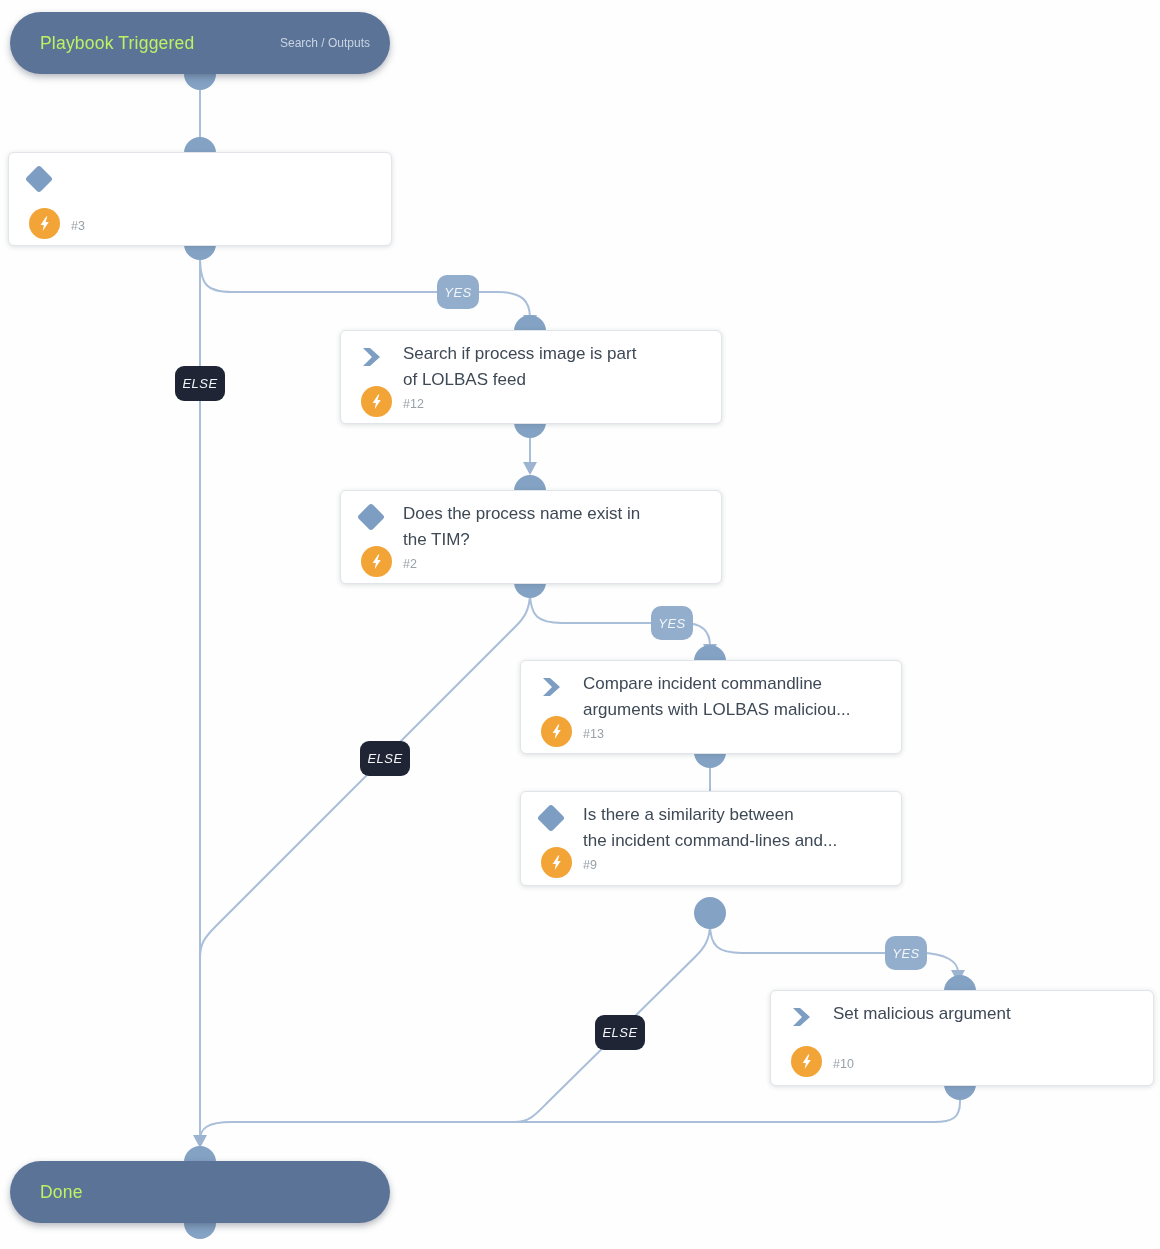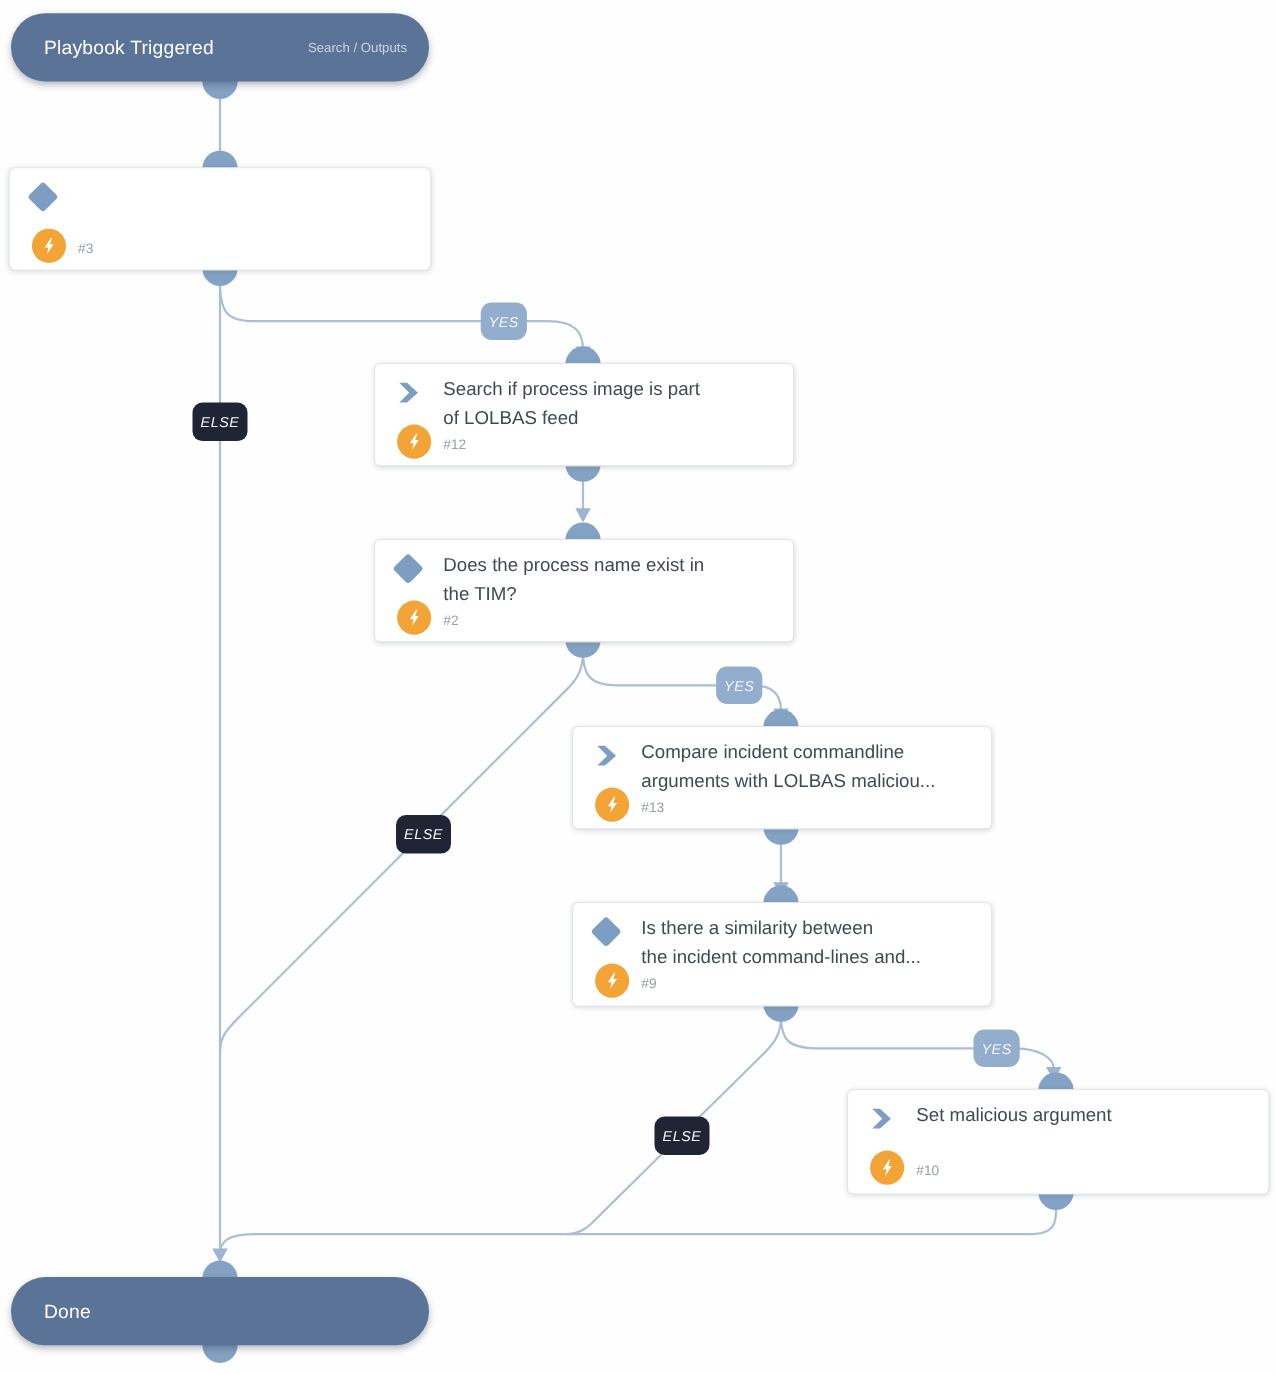--- a/index.html
+++ b/index.html
@@ -10,21 +10,21 @@
   }
   #stage{position:absolute;inset:0;width:1160px;height:1249px;}
   svg.wires{position:absolute;left:0;top:0;z-index:1;}
 
   
   .pill{
     position:absolute;z-index:2;height:62px;border-radius:31px;
     background:#5b7397;box-shadow:0 3px 7px rgba(40,50,70,.35);
     display:flex;align-items:center;cursor:pointer;
   }
-  .pill .pill-title{color:#ffffff;font-size:17.5px;letter-spacing:.2px;padding-left:30px;}
+  .pill .pill-title{color:#bef264;font-size:17.5px;letter-spacing:.2px;padding-left:30px;}
   .pill .pill-io{position:absolute;right:20px;color:#c9d4e3;font-size:12px;}
 
   
   .card{
     position:absolute;z-index:2;background:#ffffff;border:1px solid #e1e5e9;
     border-radius:6px;box-shadow:0 1px 5px rgba(40,50,60,.16);cursor:pointer;
   }
   .card .type-icon{position:absolute;left:16px;top:12px;width:28px;height:28px;}
   .diamond{
     position:absolute;left:4px;top:4px;width:20px;height:20px;background:#7d9dc2;
@@ -169,21 +169,21 @@
       <div>arguments with LOLBAS maliciou...</div>
     </div>
     <span class="bolt">
       <svg width="17" height="17" viewBox="0 0 24 24">
           <path fill="#ffffff" d="M14.5 2 L6.5 14 h4.6 L9.5 22.5 L18 10 h-4.6 L16 2 Z"></path>
         </svg>
     </span>
     <span class="node-id">#13</span>
   </div>
 
-  <div class="card" style="left:520px;top:820px;width:380px;height:93px;">
+  <div class="card" style="left:520px;top:791px;width:380px;height:93px;">
     <span class="type-icon">
         <span class="diamond"></span>
       </span>
     <div class="title">
       <div>Is there a similarity between</div>
       <div>the incident command-lines and...</div>
     </div>
     <span class="bolt">
       <svg width="17" height="17" viewBox="0 0 24 24">
           <path fill="#ffffff" d="M14.5 2 L6.5 14 h4.6 L9.5 22.5 L18 10 h-4.6 L16 2 Z"></path>

